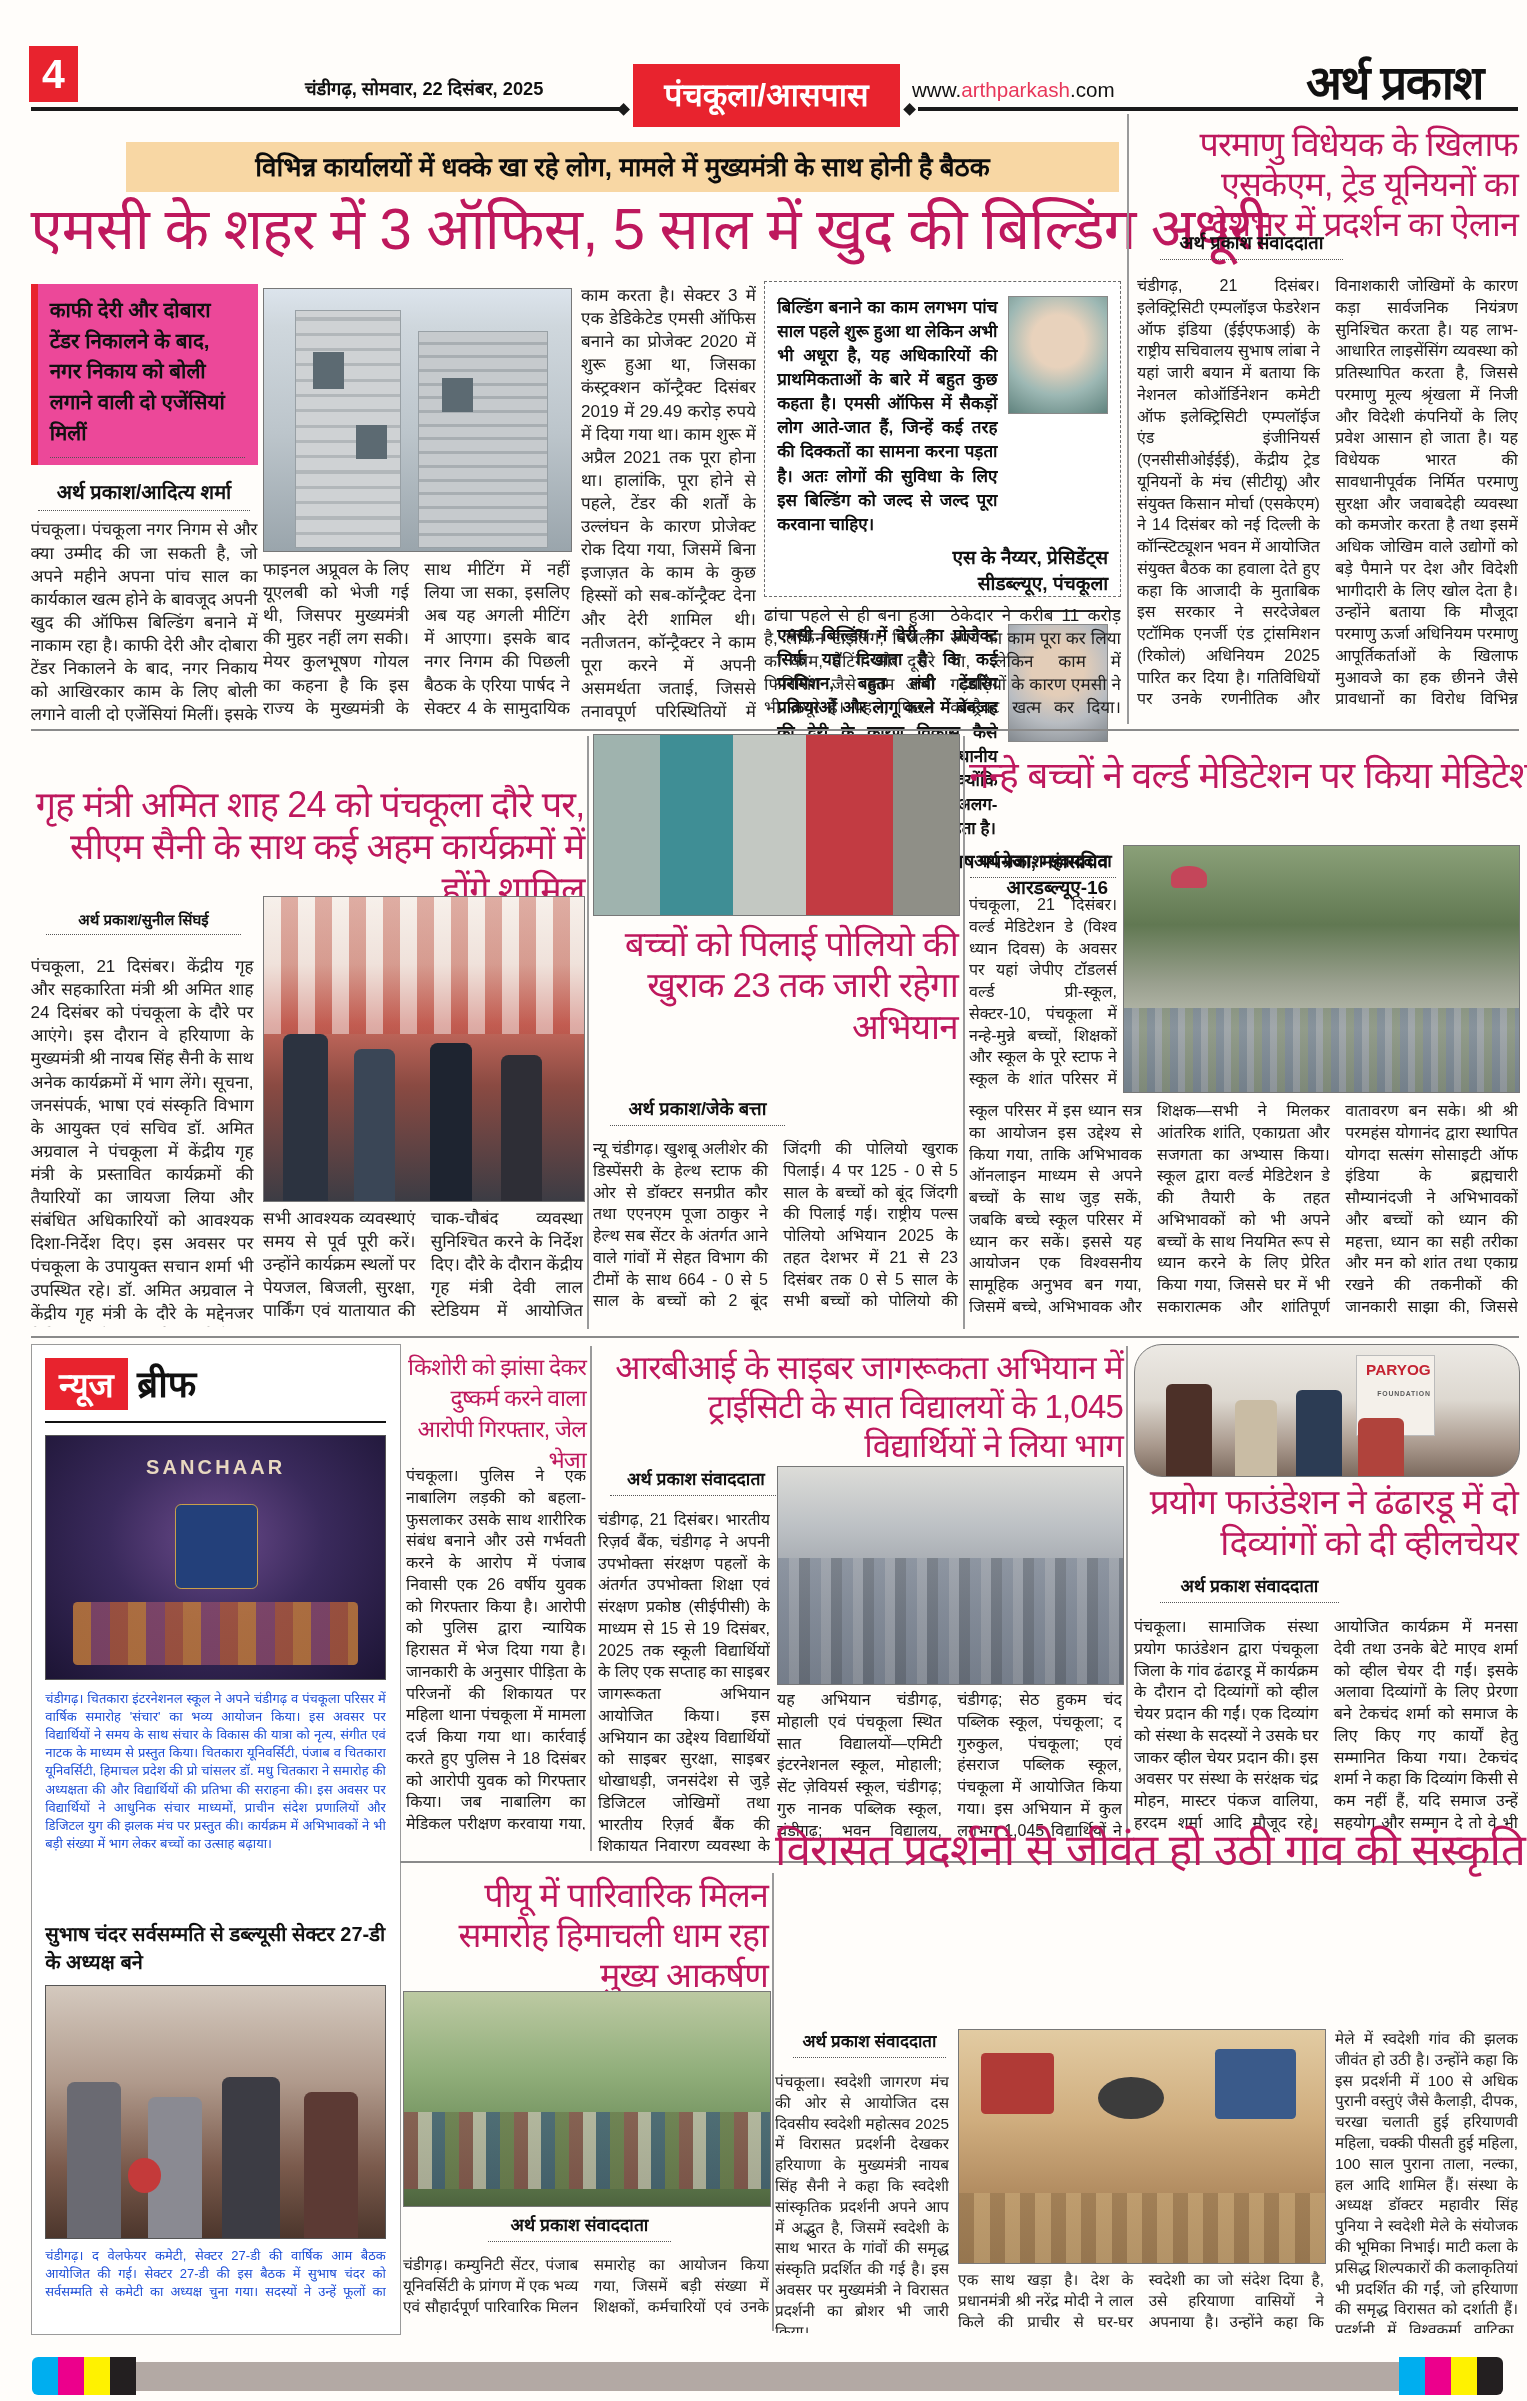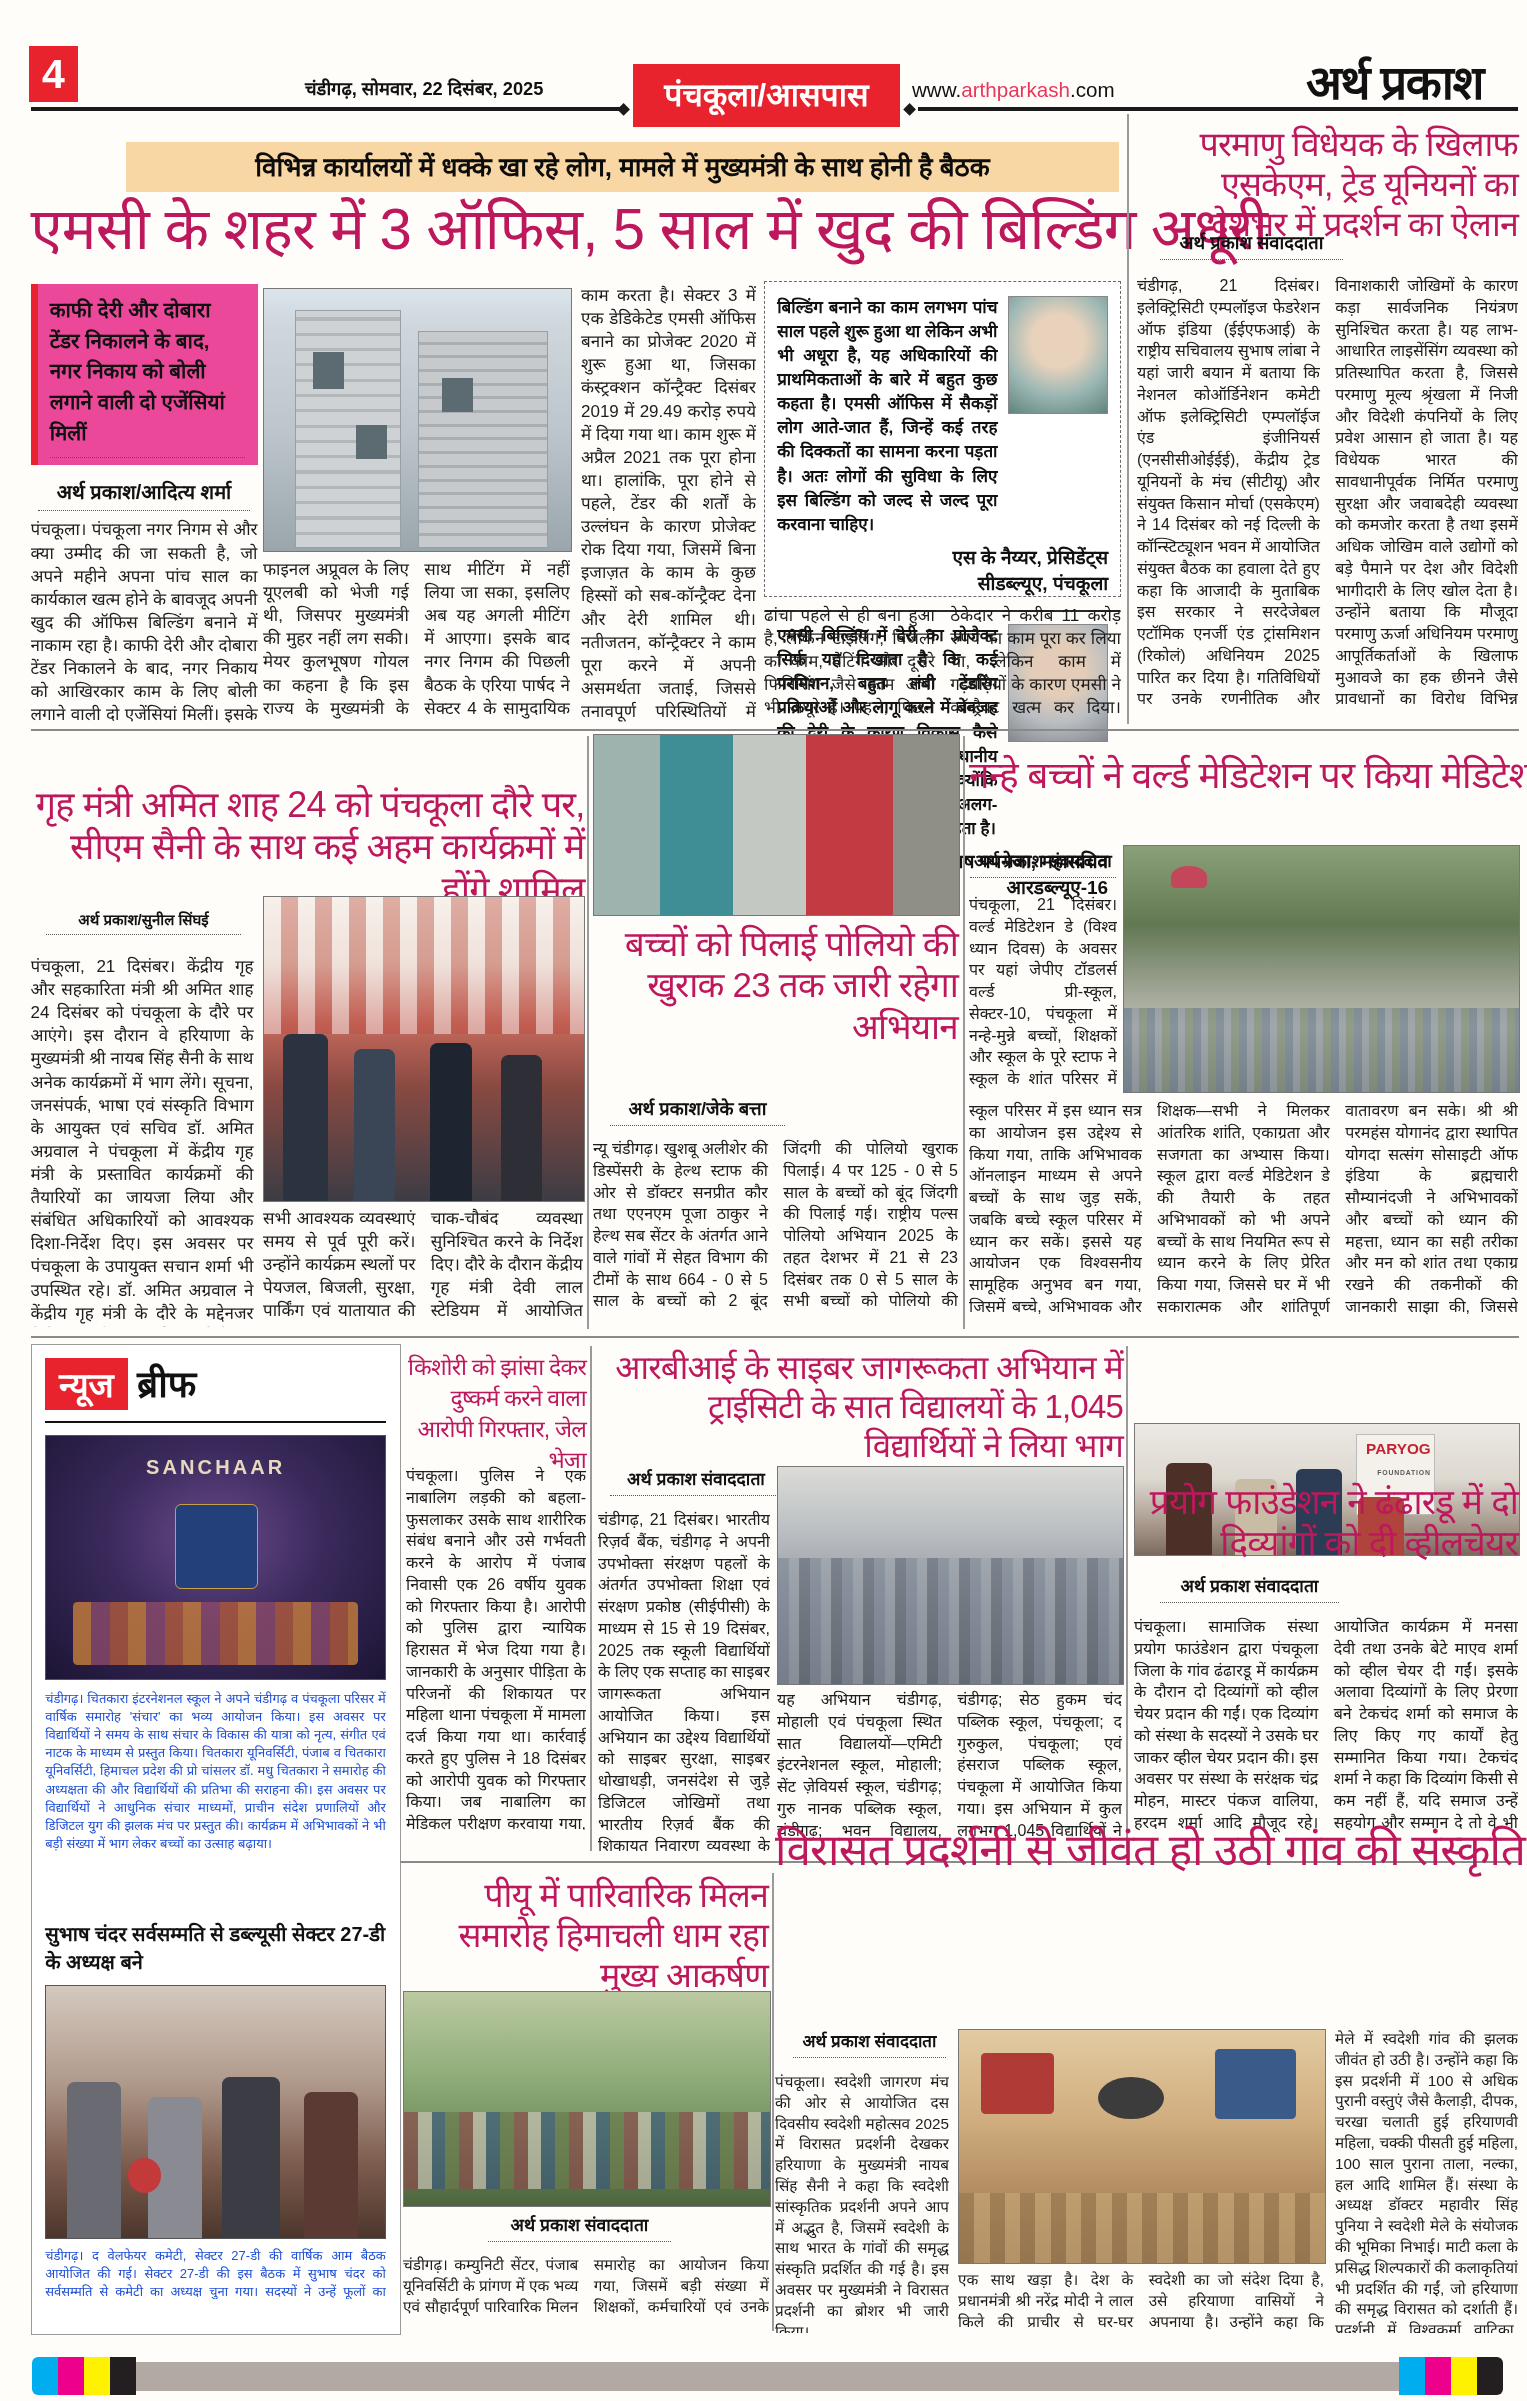--- a/index.html
+++ b/index.html
@@ -183,21 +183,21 @@
   <div class="abs body-txt" style="left:598px;top:1509px;width:172px;height:343px;font-size:16px;">चंडीगढ़, 21 दिसंबर। भारतीय रिज़र्व बैंक, चंडीगढ़ ने अपनी उपभोक्ता संरक्षण पहलों के अंतर्गत उपभोक्ता शिक्षा एवं संरक्षण प्रकोष्ठ (सीईपीसी) के माध्यम से 15 से 19 दिसंबर, 2025 तक स्कूली विद्यार्थियों के लिए एक सप्ताह का साइबर जागरूकता अभियान आयोजित किया। इस अभियान का उद्देश्य विद्यार्थियों को साइबर सुरक्षा, साइबर धोखाधड़ी, जनसंदेश से जुड़े डिजिटल जोखिमों तथा भारतीय रिज़र्व बैंक की शिकायत निवारण व्यवस्था के प्रति जागरूक करना था।</div>
   <div class="ph" style="left:777px;top:1466px;width:345px;height:217px;background:linear-gradient(180deg,#dcdcd8 0%,#bcc0c4 28%,#8e949c 66%,#6d737b 100%);">
     <div style="position:absolute;left:0;bottom:0;width:100%;height:58%;background:repeating-linear-gradient(90deg,#7a8494 0 10.7px,#9aa0aa 10.7px 21.4px,#5c6470 21.4px 32px);opacity:.6;"></div>
   </div>
   <div class="abs body-txt cols2" style="left:777px;top:1689px;width:345px;height:162px;font-size:16px;">
     <p>यह अभियान चंडीगढ़, मोहाली एवं पंचकूला स्थित सात विद्यालयों—एमिटी इंटरनेशनल स्कूल, मोहाली; सेंट ज़ेवियर्स स्कूल, चंडीगढ़; गुरु नानक पब्लिक स्कूल, चंडीगढ़; भवन विद्यालय, चंडीगढ़; सेठ हुकम चंद पब्लिक स्कूल, पंचकूला; द गुरुकुल, पंचकूला; एवं हंसराज पब्लिक स्कूल, पंचकूला में आयोजित किया गया। इस अभियान में कुल लगभग 1,045 विद्यार्थियों ने अपने शिक्षकों के साथ इन कार्यक्रमों में सक्रिय सहभागिता की। इसके अतिरिक्त, बाल निकेतन गृह (सेक्टर-25) एवं स्नेहालय फॉर गर्ल्स (सेक्टर-15), चंडीगढ़ में भी जागरूकता सत्र आयोजित किए गए।</p>
 
   </div>
 
   <div class="vline" style="left:1126px;top:1346px;height:505px;"></div>
-  <div class="ph" style="left:1134px;top:1423px;width:384px;height:131px;background:linear-gradient(180deg,#ece9e4 0%,#ddd8d0 42%,#aa9a8e 76%,#7c6a5e 100%);">
+  <div class="ph" style="left:1134px;top:1344px;width:384px;height:131px;background:linear-gradient(180deg,#ece9e4 0%,#ddd8d0 42%,#aa9a8e 76%,#7c6a5e 100%);border-radius:28px;">
     <div style="position:absolute;right:22%;top:8%;width:20%;height:60%;background:#f4f0ea;border:0.8px solid #bbb;"></div>
     <div class="ph-label" style="right:23%;top:12%;color:#c42332;font-size:15.3px;">PARYOG</div>
     <div class="ph-label" style="right:23%;top:34%;color:#5a5a5a;font-size:6.9px;letter-spacing:0.8px;">FOUNDATION</div>
     <div style="position:absolute;left:8%;bottom:0;width:12%;height:70%;background:#4c3028;border-radius:6.1px 6.1px 0 0;"></div>
     <div style="position:absolute;left:26%;bottom:0;width:11%;height:58%;background:#c9bca4;border-radius:6.1px 6.1px 0 0;"></div>
     <div style="position:absolute;left:42%;bottom:0;width:12%;height:66%;background:#2c3c54;border-radius:6.1px 6.1px 0 0;"></div>
     <div style="position:absolute;left:58%;bottom:0;width:12%;height:44%;background:#b0433c;border-radius:6.1px 6.1px 0 0;"></div>
   </div>
   <div class="abs headline" style="left:1134px;top:1481px;width:384px;font-size:35px;">प्रयोग फाउंडेशन ने ढंढारडू में दो दिव्यांगों को दी व्हीलचेयर</div>
   <div class="abs byline" style="left:1160px;top:1573px;width:179px;font-size:17.5px;">अर्थ प्रकाश संवाददाता</div>

